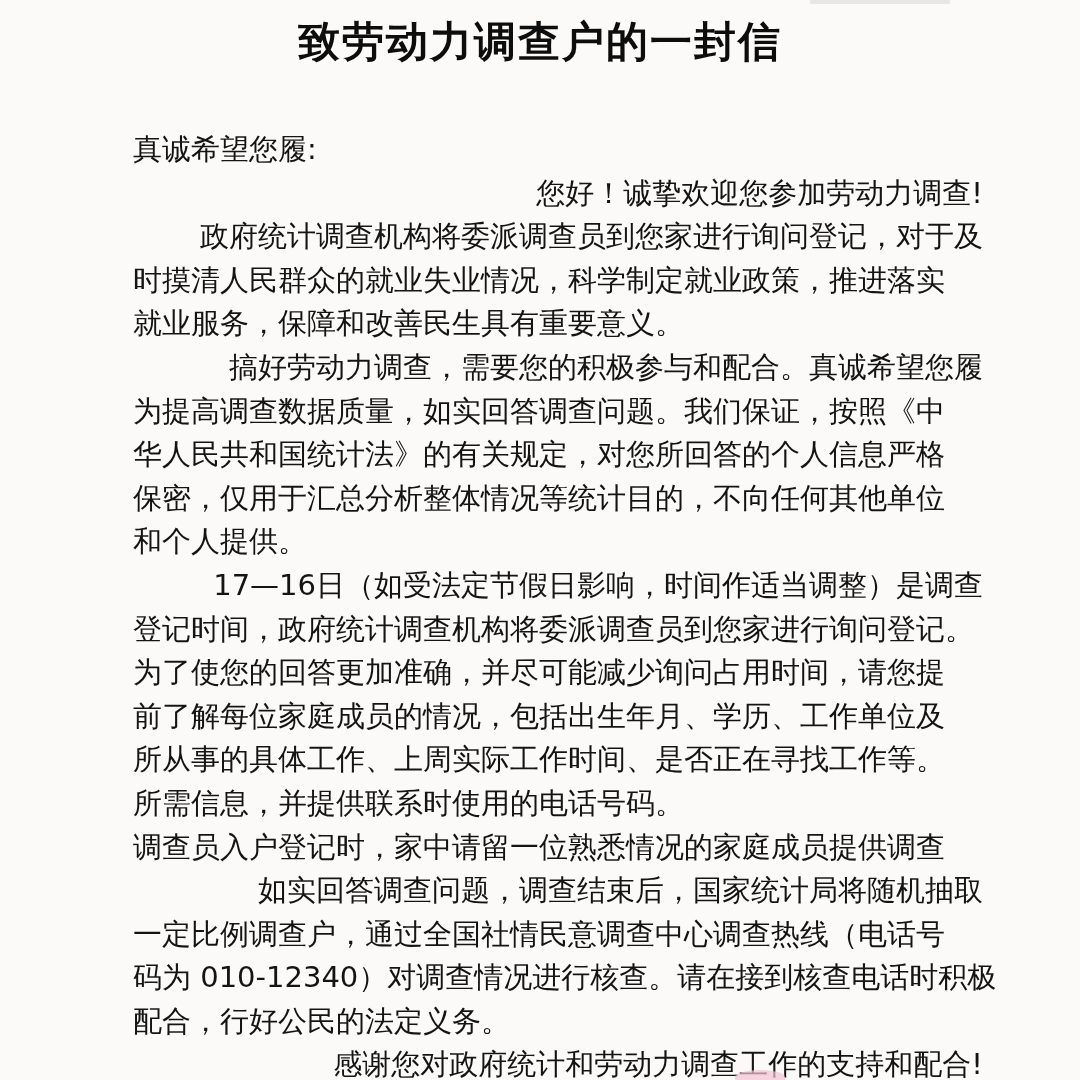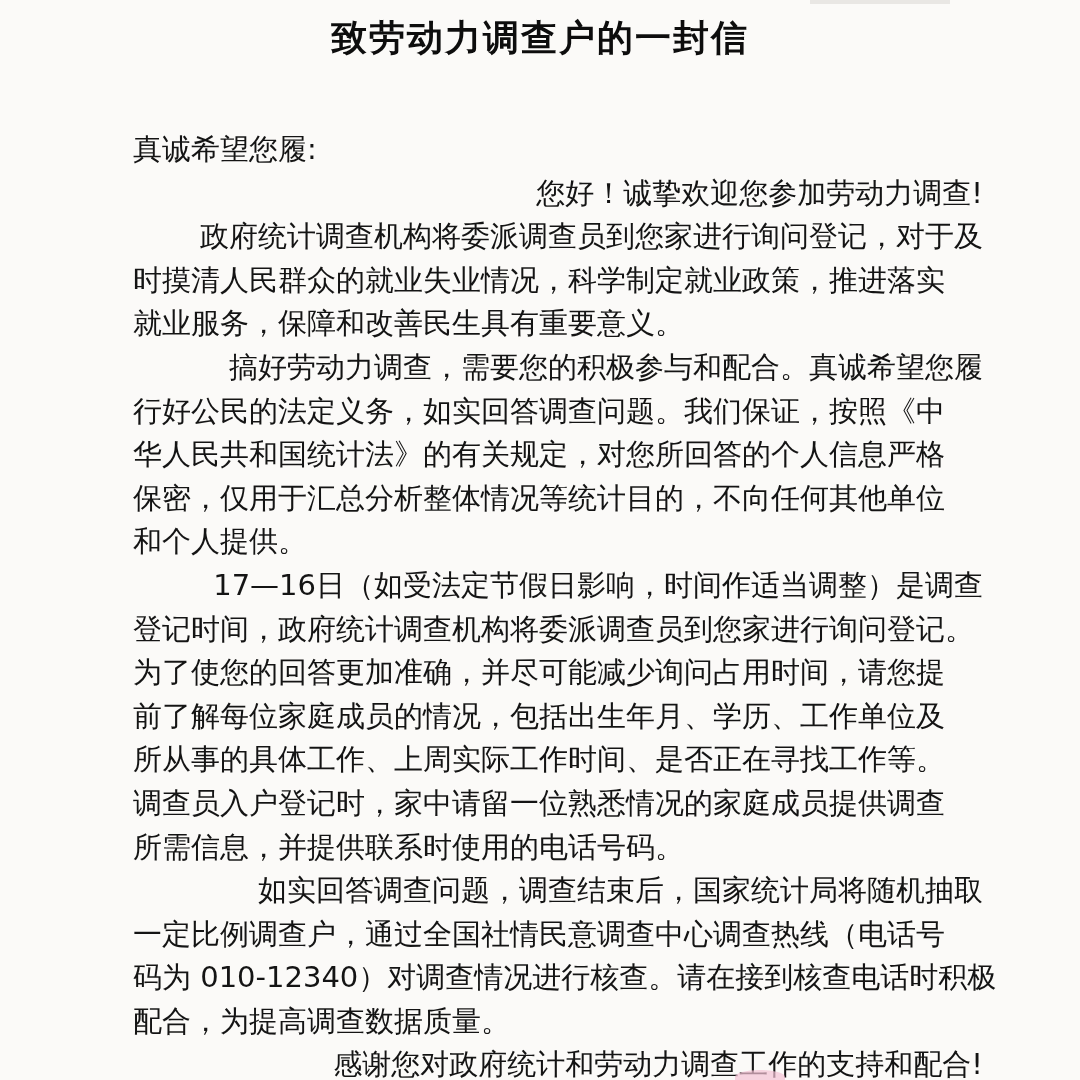--- a/index.html
+++ b/index.html
@@ -7,21 +7,21 @@
     width: 1080px; height: 1080px; overflow: hidden;
     background: #fbfaf8;
     position: relative;
     color: #111;
   }
   .page { position: absolute; left: 0; top: 0; width: 1080px; height: 1080px; }
   .title {
     position: absolute; left: 0; top: 14px; width: 1080px;
     text-align: center;
     font-family: "DejaVu Serif", "Liberation Serif", serif;
-    font-weight: bold; font-size: 36px; letter-spacing: 2px;
+    font-weight: bold; font-size: 42px; letter-spacing: 2px;
     color: #0d0d0d;
   }
   .body-text {
     position: absolute; left: 133px; top: 128px; width: 850px;
     font-family: "DejaVu Sans", "Liberation Sans", sans-serif;
     font-size: 29px; line-height: 43.6px;
     color: #141414;
   }
   .line { white-space: nowrap; height: 43.6px; overflow: visible; }
   .indent { padding-left: 58px; text-align: right; }
@@ -41,32 +41,32 @@
   <div class="top-fade"></div>
   <div class="title">致劳动力调查户的一封信</div>
 
   <div class="body-text">
     <div class="line">真诚希望您履:</div>
     <div class="line indent">您好！诚挚欢迎您参加劳动力调查!</div>
     <div class="line indent">政府统计调查机构将委派调查员到您家进行询问登记，对于及</div>
     <div class="line">时摸清人民群众的就业失业情况，科学制定就业政策，推进落实</div>
     <div class="line">就业服务，保障和改善民生具有重要意义。</div>
     <div class="line indent">搞好劳动力调查，需要您的积极参与和配合。真诚希望您履</div>
-    <div class="line">行好公民的法定义务，如实回答调查问题。我们保证，按照《中</div>
+    <div class="line">为提高调查数据质量，如实回答调查问题。我们保证，按照《中</div>
     <div class="line">华人民共和国统计法》的有关规定，对您所回答的个人信息严格</div>
     <div class="line">保密，仅用于汇总分析整体情况等统计目的，不向任何其他单位</div>
     <div class="line">和个人提供。</div>
     <div class="line indent">17—16日（如受法定节假日影响，时间作适当调整）是调查</div>
     <div class="line">登记时间，政府统计调查机构将委派调查员到您家进行询问登记。</div>
     <div class="line">为了使您的回答更加准确，并尽可能减少询问占用时间，请您提</div>
     <div class="line">前了解每位家庭成员的情况，包括出生年月、学历、工作单位及</div>
     <div class="line">所从事的具体工作、上周实际工作时间、是否正在寻找工作等。</div>
+    <div class="line">所需信息，并提供联系时使用的电话号码。</div>
     <div class="line">调查员入户登记时，家中请留一位熟悉情况的家庭成员提供调查</div>
-    <div class="line">所需信息，并提供联系时使用的电话号码。</div>
     <div class="line indent">如实回答调查问题，调查结束后，国家统计局将随机抽取</div>
     <div class="line">一定比例调查户，通过全国社情民意调查中心调查热线（电话号</div>
     <div class="line">码为 010-12340）对调查情况进行核查。请在接到核查电话时积极</div>
-    <div class="line">配合，为提高调查数据质量。</div>
+    <div class="line">配合，行好公民的法定义务。</div>
     <div class="line indent">感谢您对政府统计和劳动力调查工作的支持和配合!</div>
   </div>
 
   <div class="stamp"></div>
 </div>
 
 </body></html>

